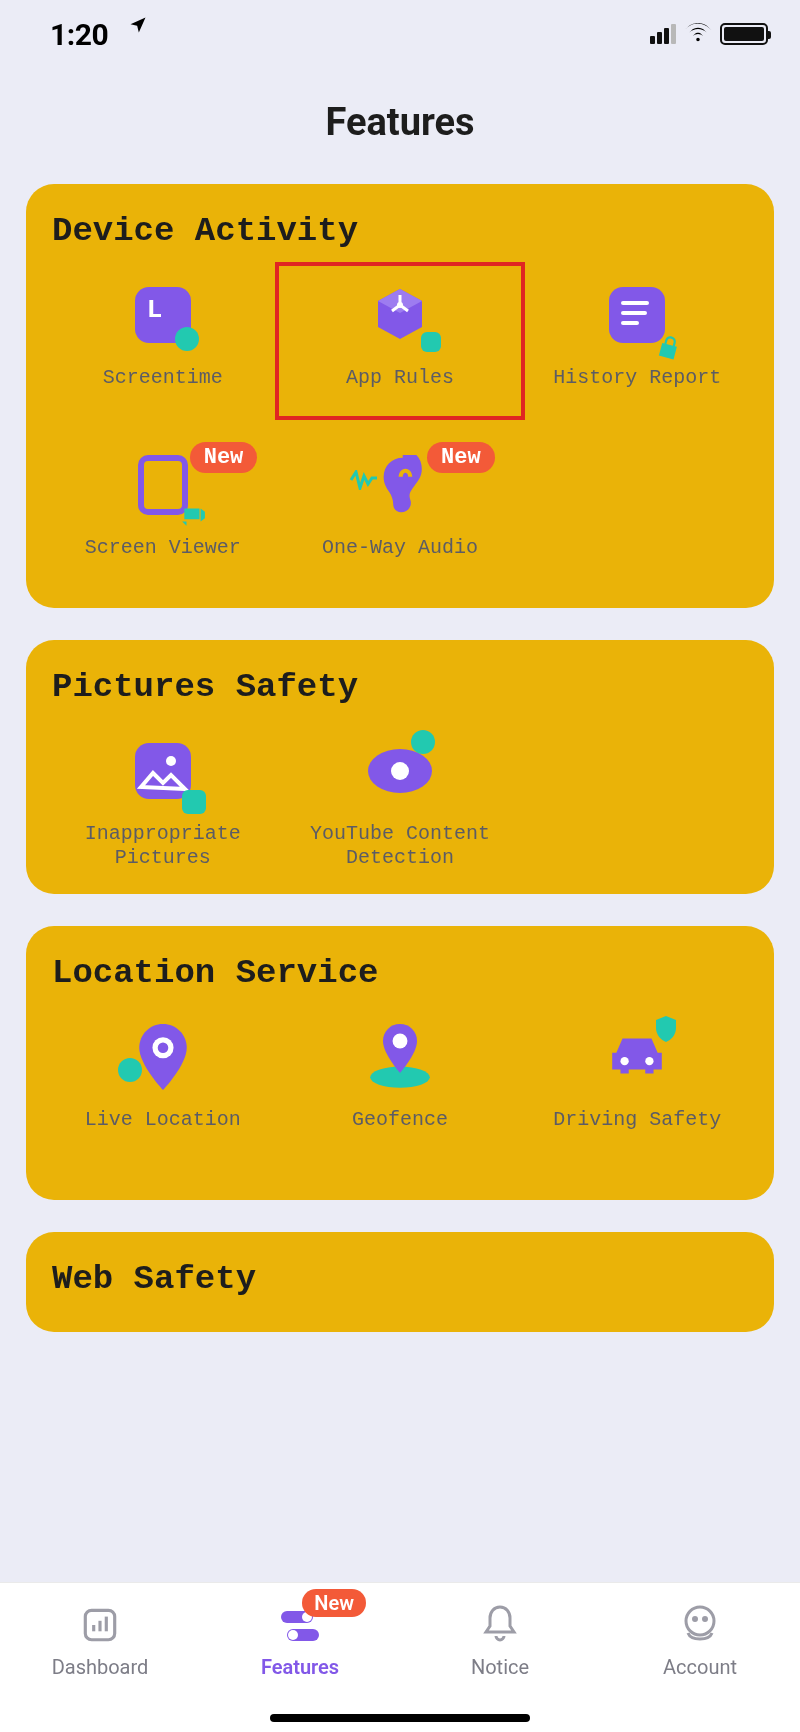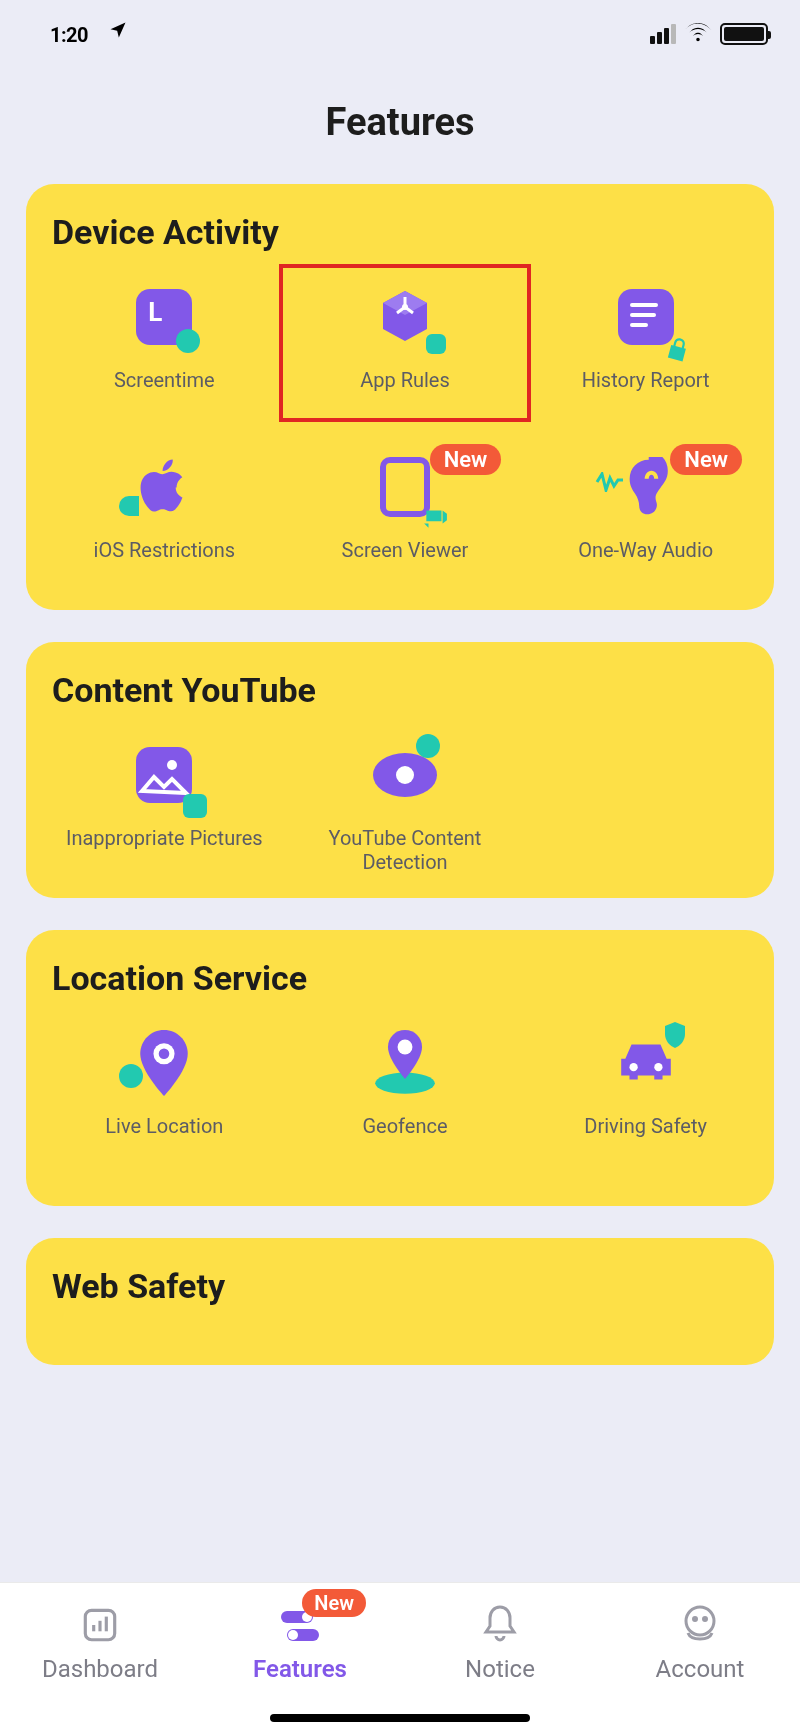--- a/index.html
+++ b/index.html
@@ -13,21 +13,21 @@
   }
 
   
   .status-bar {
     display: flex;
     justify-content: space-between;
     align-items: center;
     padding: 16px 32px 8px 50px;
     height: 60px;
   }
-  .status-left { display: flex; align-items: flex-end; gap: 20px; font-weight: 700; font-size: 20px; letter-spacing: -0.5px; }
+  .status-left { display: flex; align-items: flex-start; gap: 20px; font-weight: 700; font-size: 30px; letter-spacing: -0.5px; }
   .status-right { display: flex; align-items: center; gap: 8px; }
   .location-arrow { font-size: 22px; transform: translateY(-2px); }
 
   .signal-bars { display: flex; align-items: flex-end; gap: 2px; height: 20px; }
   .signal-bars span { width: 5px; background: #111; border-radius: 1px; }
   .signal-bars span:nth-child(1) { height: 8px; }
   .signal-bars span:nth-child(2) { height: 12px; }
   .signal-bars span:nth-child(3) { height: 16px; }
   .signal-bars span:nth-child(4) { height: 20px; background: #b8b8b8; }
 
@@ -55,24 +55,25 @@
     text-align: center;
     font-size: 38px;
     font-weight: 700;
     color: #1d1d1d;
     margin-top: 40px;
     margin-bottom: 40px;
   }
 
   
   .card {
-    background: #fde047;
+    background: #eab308;
     border-radius: 28px;
     margin: 0 26px 32px 26px;
-    padding: 28px 8px 22px 18px;
+    padding: 28px 18px 22px 18px;
+    font-family: Liberation Mono, monospace;
   }
   .card-title {
     font-size: 34px;
     font-weight: 700;
     color: #1d1d1d;
     margin-left: 8px;
     margin-bottom: 16px;
   }
 
   .grid {
@@ -157,21 +158,21 @@
   }
   .tab-item {
     display: flex;
     flex-direction: column;
     align-items: center;
     gap: 8px;
     position: relative;
     flex: 1;
   }
   .tab-icon { width: 48px; height: 44px; display:flex; align-items:center; justify-content:center; color:#7d7d87; }
-  .tab-label { font-size: 24px; color: #7d7d87; }
+  .tab-label { font-size: 20px; color: #7d7d87; }
   .tab-item.active .tab-label { color: #8258e8; font-weight: 600; }
   .tab-badge {
     position: absolute;
     top: -14px;
     right: 34px;
     background: #f35a38;
     color: #fff;
     font-size: 20px;
     font-weight: 600;
     padding: 2px 12px;
@@ -182,21 +183,21 @@
     position: absolute;
     bottom: 10px;
     left: 50%;
     transform: translateX(-50%);
     width: 260px;
     height: 8px;
     background: #000;
     border-radius: 4px;
   }
 
-  .card.partial { padding-bottom: 0; margin-bottom: 0; height: 127px; overflow:hidden;}
+  .card.partial { padding-bottom: 0; margin-bottom: 0; height: 100px; overflow:hidden;}
 </style>
 </head>
 <body>
 
 <div class="status-bar">
   <div class="status-left">
     <span>1:20</span>
     <span class="location-arrow">
       <svg width="20" height="20" viewBox="0 0 24 24" fill="#000">
           <path d="M3 11l18-8-8 18-2-8-8-2z"></path>
@@ -259,29 +260,20 @@
           <div style="position:absolute;left:12px;top:24px;width:26px;height:4px;background:#fff;border-radius:2px;"></div>
           <div style="position:absolute;left:12px;top:34px;width:18px;height:4px;background:#fff;border-radius:2px;"></div>
         </div>
         <svg style="position:absolute;right:-10px;bottom:-10px;" width="26" height="26" viewBox="0 0 24 24" fill="#22c9b0">
             <path d="M12 2C9 2 7 4 7 7v3H5v12h14V10h-2V7c0-3-2-5-5-5zm-3 8V7c0-2 1-3 3-3s3 1 3 3v3H9z" transform="rotate(15 12 12)"></path>
           </svg>
       </div>
       <div class="feature-label">History Report</div>
     </div>
 
-    <div class="feature-item">
-      <div class="feature-icon">
-        <svg width="56" height="64" viewBox="0 0 24 28" fill="#8258e8">
-            <path d="M17.5 14.2c0-3 2.4-4.4 2.5-4.5-1.4-2-3.5-2.3-4.2-2.3-1.8-.2-3.5 1-4.4 1s-2.3-1-3.8-1C5.5 7.5 3.7 8.6 2.7 10.4c-2 3.5-.5 8.6 1.4 11.4 1 1.4 2.1 3 3.6 2.9 1.4 0 2-1 3.7-1s2.2 1 3.7.9c1.5 0 2.5-1.4 3.4-2.8 1.1-1.6 1.5-3.2 1.6-3.2 0 0-3-1.2-3-4.4zM14.6 5.4C15.4 4.5 16 3.2 15.8 2c-1.1 0-2.4.7-3.2 1.7-.7.8-1.3 2.1-1.2 3.3 1.2 0 2.5-.6 3.2-1.6z"></path>
-          </svg>
-        <div class="accent-dot left" style="bottom:6px;width:20px;height:20px;border-radius:10px 0 0 10px;"></div>
-      </div>
-      <div class="feature-label">iOS Restrictions</div>
-    </div>
 
     <div class="feature-item">
       <div class="badge-new">New</div>
       <div class="feature-icon">
         <div style="width:50px;height:60px;border:6px solid #8258e8;border-radius:10px;position:relative;"></div>
         <svg style="position:absolute;right:-8px;bottom:-6px;" width="26" height="22" viewBox="0 0 24 20" fill="#22c9b0">
             <path d="M4 4h14v10H4zM2 16l4 4v-4zm17-12v12l4-3V7z"></path>
           </svg>
       </div>
       <div class="feature-label">Screen Viewer</div>
@@ -296,21 +288,21 @@
         <svg style="position:absolute;left:-16px;top:20px;" width="28" height="20" viewBox="0 0 28 20">
             <path fill="none" stroke="#22c9b0" stroke-width="3" d="M2 10l5-8 4 16 4-12 4 8 4-6h5"></path>
           </svg>
       </div>
       <div class="feature-label">One-Way Audio</div>
     </div>
   </div>
 </div>
 
 <div class="card">
-  <div class="card-title">Content YouTube</div>
+  <div class="card-title">Pictures Safety</div>
   <div class="grid">
     <div class="feature-item">
       <div class="feature-icon">
         <div class="tile">
           <svg style="position:absolute;inset:0;" width="56" height="56" viewBox="0 0 56 56">
               <circle cx="36" cy="18" r="5" fill="#fff"></circle>
               <path d="M6 44l12-14 10 10 8-8 14 14z" fill="none" stroke="#fff" stroke-width="4"></path>
             </svg>
         </div>
         <div class="accent-dot square" style="right:-8px;bottom:-8px;"></div>

